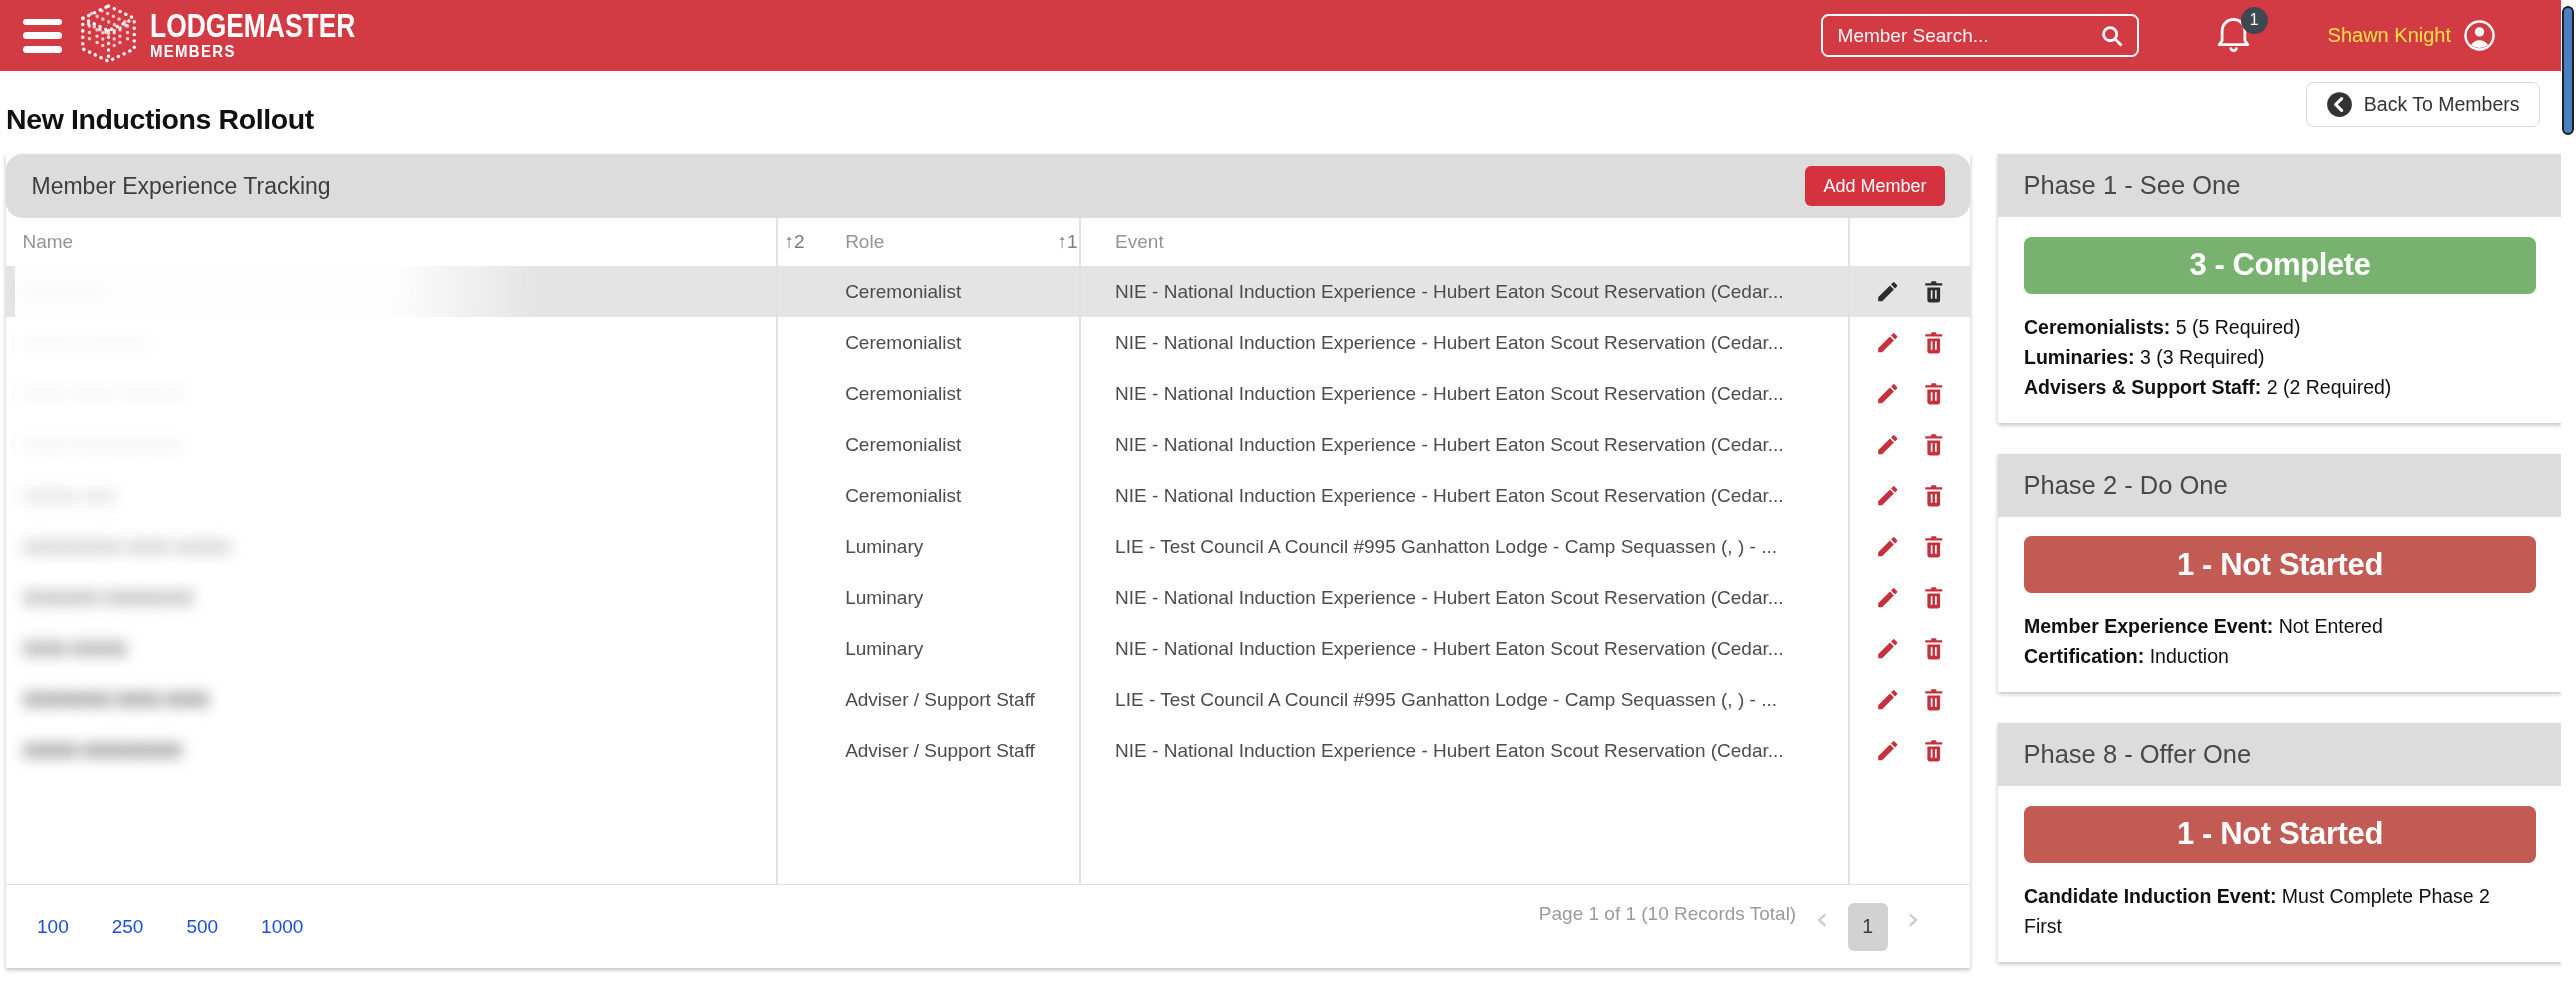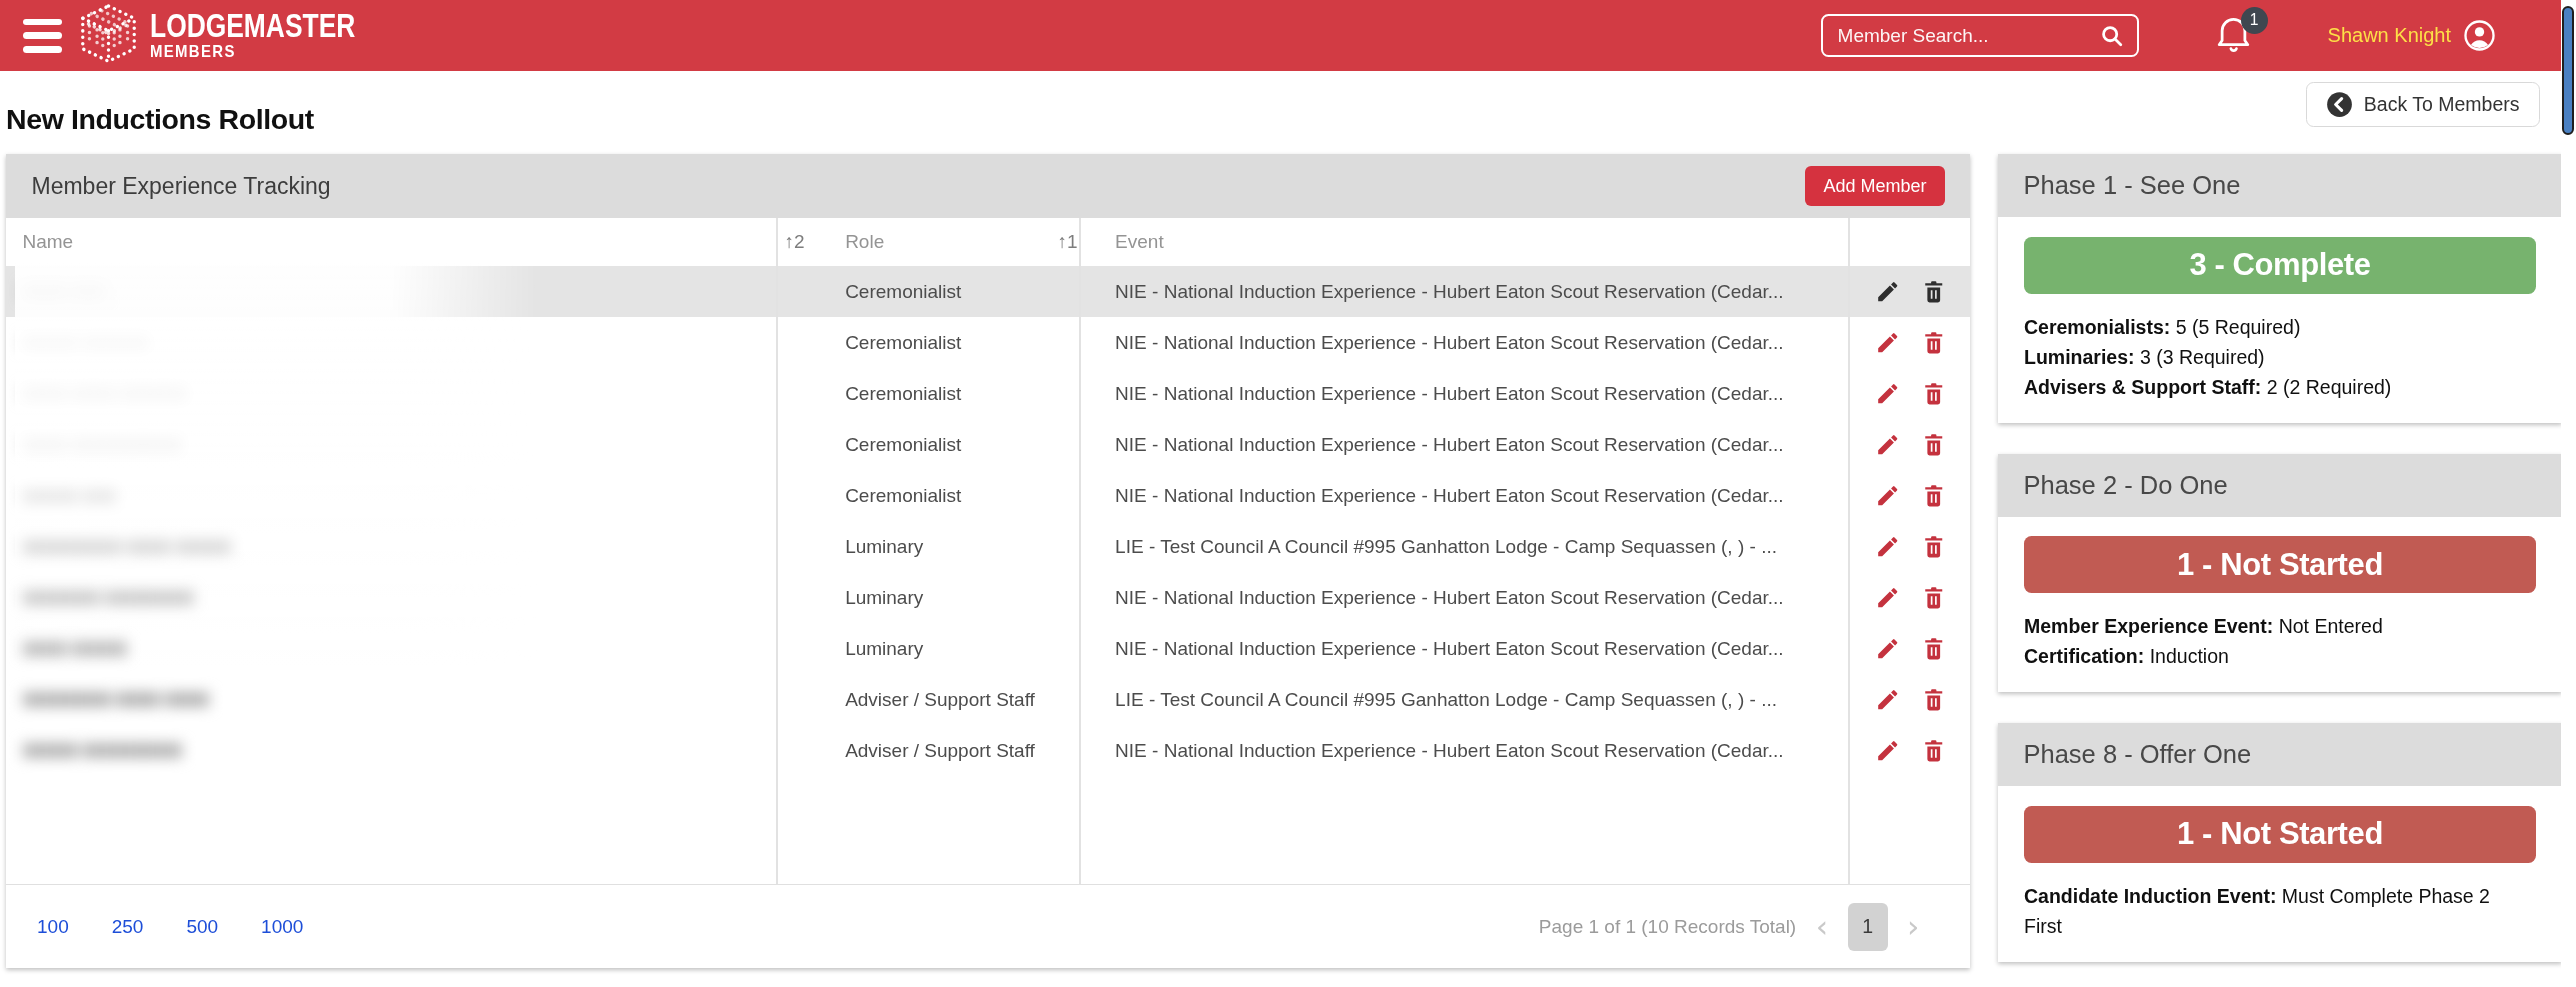--- a/index.html
+++ b/index.html
@@ -24,21 +24,21 @@
   .user-wrap svg { margin-left:12px; }
 
   
   .title-row { position:absolute; left:0; top:71px; width:2576px; height:82px; display:flex; align-items:center; }
   .page-title { font-size:28.5px; font-weight:600; color:#101010; margin-left:6px; letter-spacing:-0.4px;margin-top:14px; }
   .back-btn { position:absolute; right:36px; top:10.5px; height:45px; display:flex; align-items:center; background:#fff; border:1.5px solid #d9d9d9; border-radius:7.5px; padding:0 19.5px; font-size:19.5px; color:#333; cursor:pointer; }
   .back-btn svg { margin-right:10.5px; }
 
   
   .table-panel { position:absolute; left:6px; top:154px; width:1964px; height:814px; background:#fff; box-shadow:0 1.5px 4.5px rgba(0,0,0,.25); }
-  .panel-header { height:64px; background:#dcdcdc; display:flex; align-items:center; padding:0 25.5px; }
+  .panel-header { height:64px; background:#dcdcdc; display:flex; align-items:center; padding:0 25.5px;border-radius:16px; }
   .panel-title { font-size:23px; color:#3d3d3d; }
   .add-member-btn { margin-left:auto; background:#d5323f; color:#fff; border:none; font-size:18px; font-family:"Liberation Sans",sans-serif; padding:9.7px 18px; border-radius:6px; cursor:pointer; }
   .grid-area { position:absolute; left:0; top:64px; right:0; bottom:84px; overflow:hidden; }
   .divider { position:absolute; top:0; bottom:0; width:1.5px; background:#e2e2e2; }
   .d1 { left:770px; } .d2 { left:1073px; } .d3 { left:1842px; }
   .col-header { height:48px; display:flex; align-items:center; font-size:19px; color:#949494; }
   .cell-name { width:838px; padding:0 22.5px 0 16.5px; display:flex; align-items:flex-end; }
   .cell-role { width:275px; padding:0 19.5px 0 18px; display:flex; align-items:center; }
   .cell-event { width:770px; padding:0 15px 0 18px; white-space:nowrap; overflow:hidden; }
   .cell-actions { width:121px; display:flex; align-items:center; justify-content:center; gap:21px; }
@@ -50,21 +50,21 @@
   .row.selected .name-blob { color:#9c9c9c; }
   .icon-btn { width:25.5px; height:25.5px; color:#c4323e; cursor:pointer; }
   .row.selected .icon-btn { color:#2e2e2e; }
   .icon-btn svg { width:25.5px; height:25.5px; display:block; }
   .fog { position:absolute; left:9px; top:45px; width:524px; height:420px; pointer-events:none;
          background:linear-gradient(180deg, rgba(255,255,255,.95) 0%, rgba(255,255,255,.88) 45%, rgba(255,255,255,0) 100%);
          -webkit-mask-image:linear-gradient(90deg,#000 72%,transparent); mask-image:linear-gradient(90deg,#000 72%,transparent); }
   .table-footer { position:absolute; left:0; right:0; bottom:0; height:84px; border-top:1.5px solid #e0e0e0; display:flex; align-items:center; padding:0 31px; }
   .page-sizes { display:flex; gap:43px; font-size:19px; color:#1d4ed8; }
   .page-sizes span { cursor:pointer; }
-  .pagination { margin-left:auto; display:flex; align-items:center; }
+  .pagination { margin-left:auto; display:flex; align-items:flex-start; }
   .page-info { color:#9b9b9b; font-size:19px; }
   .pg-chevron { color:#c9c9c9; font-size:31px; line-height:31px; margin:0 19.5px; cursor:pointer; font-family:"DejaVu Sans",sans-serif; }
   .pg-current { width:40px; height:48px; background:#d2d2d2; border-radius:6px; color:#3a3a3a; font-size:19.5px; display:flex; align-items:center; justify-content:center; cursor:pointer; }
 
   
   .phases { position:absolute; left:1998px; top:154px; width:564px; }
   .phase-card { margin-bottom:31px; box-shadow:0 1.5px 4.5px rgba(0,0,0,.25); background:#fff; }
   .phase-header { height:63px; background:#dcdcdc; display:flex; align-items:center; padding:0 25.5px; font-size:25.5px; color:#484848; }
   .phase-body { padding:19.5px 26px 21px 26px; }
   .phase-status { height:57px; border-radius:7.5px; display:flex; align-items:center; justify-content:center; color:#fff; font-size:31px; font-weight:700; margin-bottom:18px; letter-spacing:-0.4px;text-align:right; }

